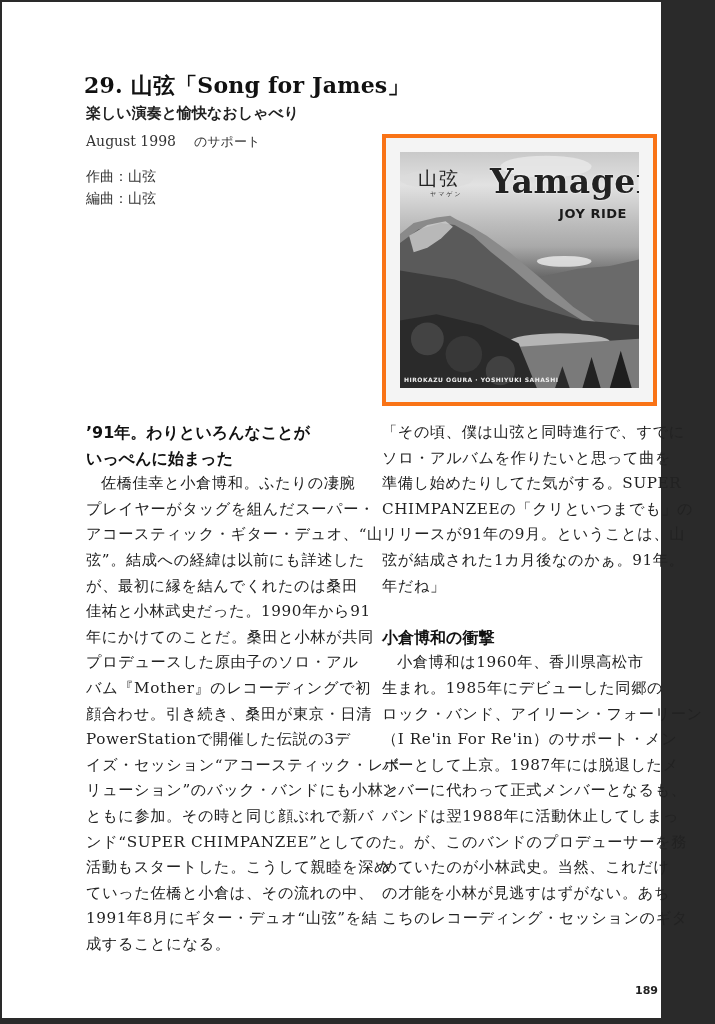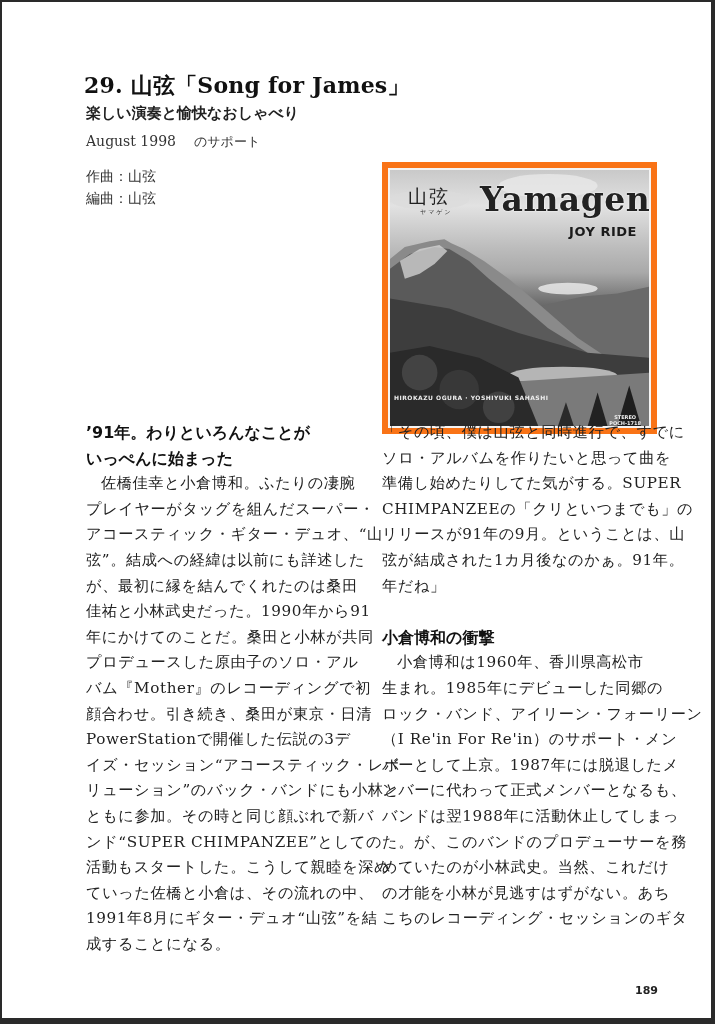--- a/index.html
+++ b/index.html
@@ -1,19 +1,19 @@
 <!DOCTYPE html>
 <html><head>
   <meta charset="utf-8">
   <style>
     * { margin: 0; padding: 0; box-sizing: border-box; }
     html, body { width: 715px; height: 1024px; background: #2a2a2a; overflow: hidden; }
     body { position: relative; font-family: "DejaVu Serif", "Liberation Serif", serif; color: #1a1a1a; }
     .page {
-      position: absolute; left: 2px; top: 2px; width: 709px; height: 1016px;
+      position: absolute; left: 2px; top: 2px; width: 659px; height: 1016px;
       background: #ffffff;
     }
     .title {
       position: absolute; left: 82px; top: 69px;
       font-family: "DejaVu Serif", serif; font-weight: bold; font-size: 22px;
       letter-spacing: 0.2px; white-space: nowrap; color: #111;
     }
     .subtitle {
       position: absolute; left: 84px; top: 102px;
       font-family: "DejaVu Sans", sans-serif; font-weight: bold; font-size: 15px;
@@ -21,21 +21,21 @@
     }
     .meta { position: absolute; left: 84px; font-size: 14px; color: #333; white-space: nowrap; }
     .meta.release { top: 131px; }
     .meta.composer { top: 166px; }
     .meta.arranger { top: 188px; }
     .meta .label-gap { display: inline-block; width: 18px; }
     .meta .ja { font-family: "DejaVu Sans", sans-serif; font-size: 13px; }
 
     .album {
       position: absolute; left: 380px; top: 132px; width: 275px; height: 272px;
-      border: 6px solid #f97316; background: #f4f4f4; padding: 2px; margin-top: 28px;
+      border: 4px solid #f97316; background: #f4f4f4; padding: 14px;
     }
     .album-inner {
       position: relative; width: 100%; height: 100%; overflow: hidden;
       background: linear-gradient(180deg, #c9c9c9 0%, #e2e2e2 14%, #bdbdbd 30%, #a9a9a9 40%, #6d6d6d 52%, #4a4a4a 62%, #5a5a5a 70%, #8a8a8a 76%, #3a3a3a 84%, #2b2b2b 100%);
     }
     .album-inner svg { position: absolute; left: 0; top: 0; width: 100%; height: 100%; }
     .album-kanji {
       position: absolute; left: 18px; top: 14px; font-family: "DejaVu Serif", serif;
       font-size: 19px; color: #222; letter-spacing: 2px;
     }

